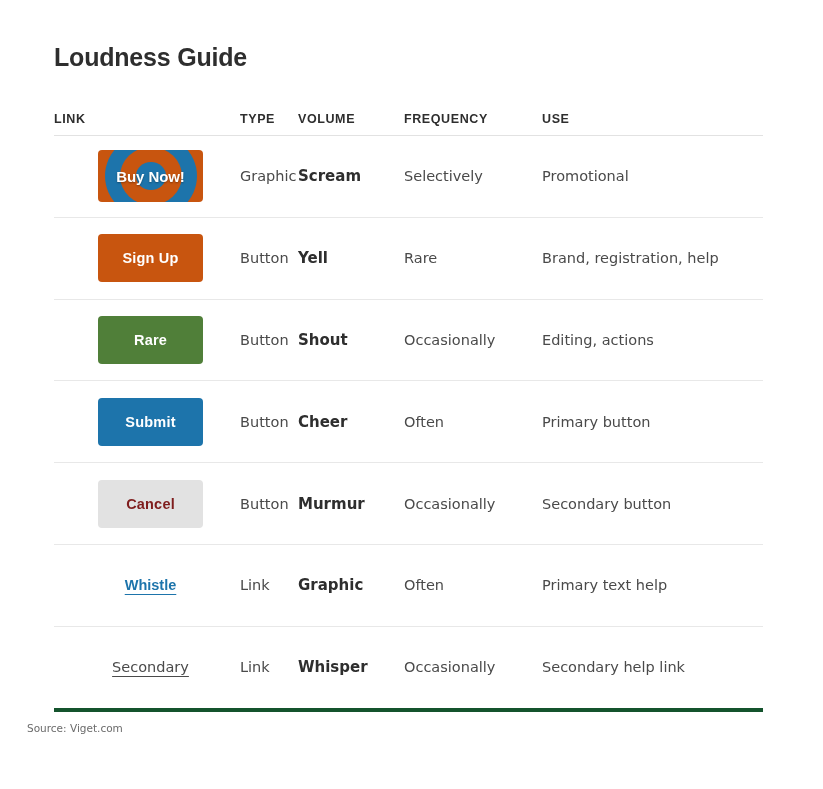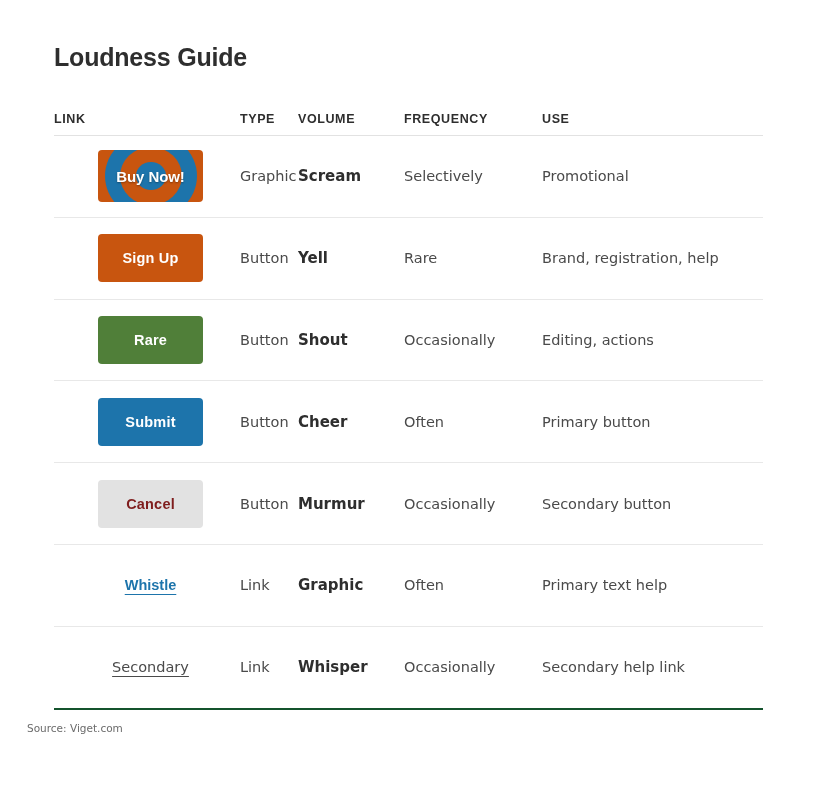--- a/index.html
+++ b/index.html
@@ -59,21 +59,21 @@
     letter-spacing: 0.6px;
     color: #2e2e2e;
     white-space: nowrap;
   }
 
   .row {
     position: relative;
     height: 80.8px;
     border-bottom: 1px solid #e8e8e8;
   }
-  .row:last-child { border-bottom: 2px solid #14532d; }
+  .row:last-child { border-bottom: 4px solid #14532d; }
 
   .cell {
     position: absolute;
     top: 50%;
     transform: translateY(-50%);
     font-family: "DejaVu Sans", sans-serif;
     font-size: 14.5px;
     color: #4a4a4a;
     white-space: nowrap;
   }

